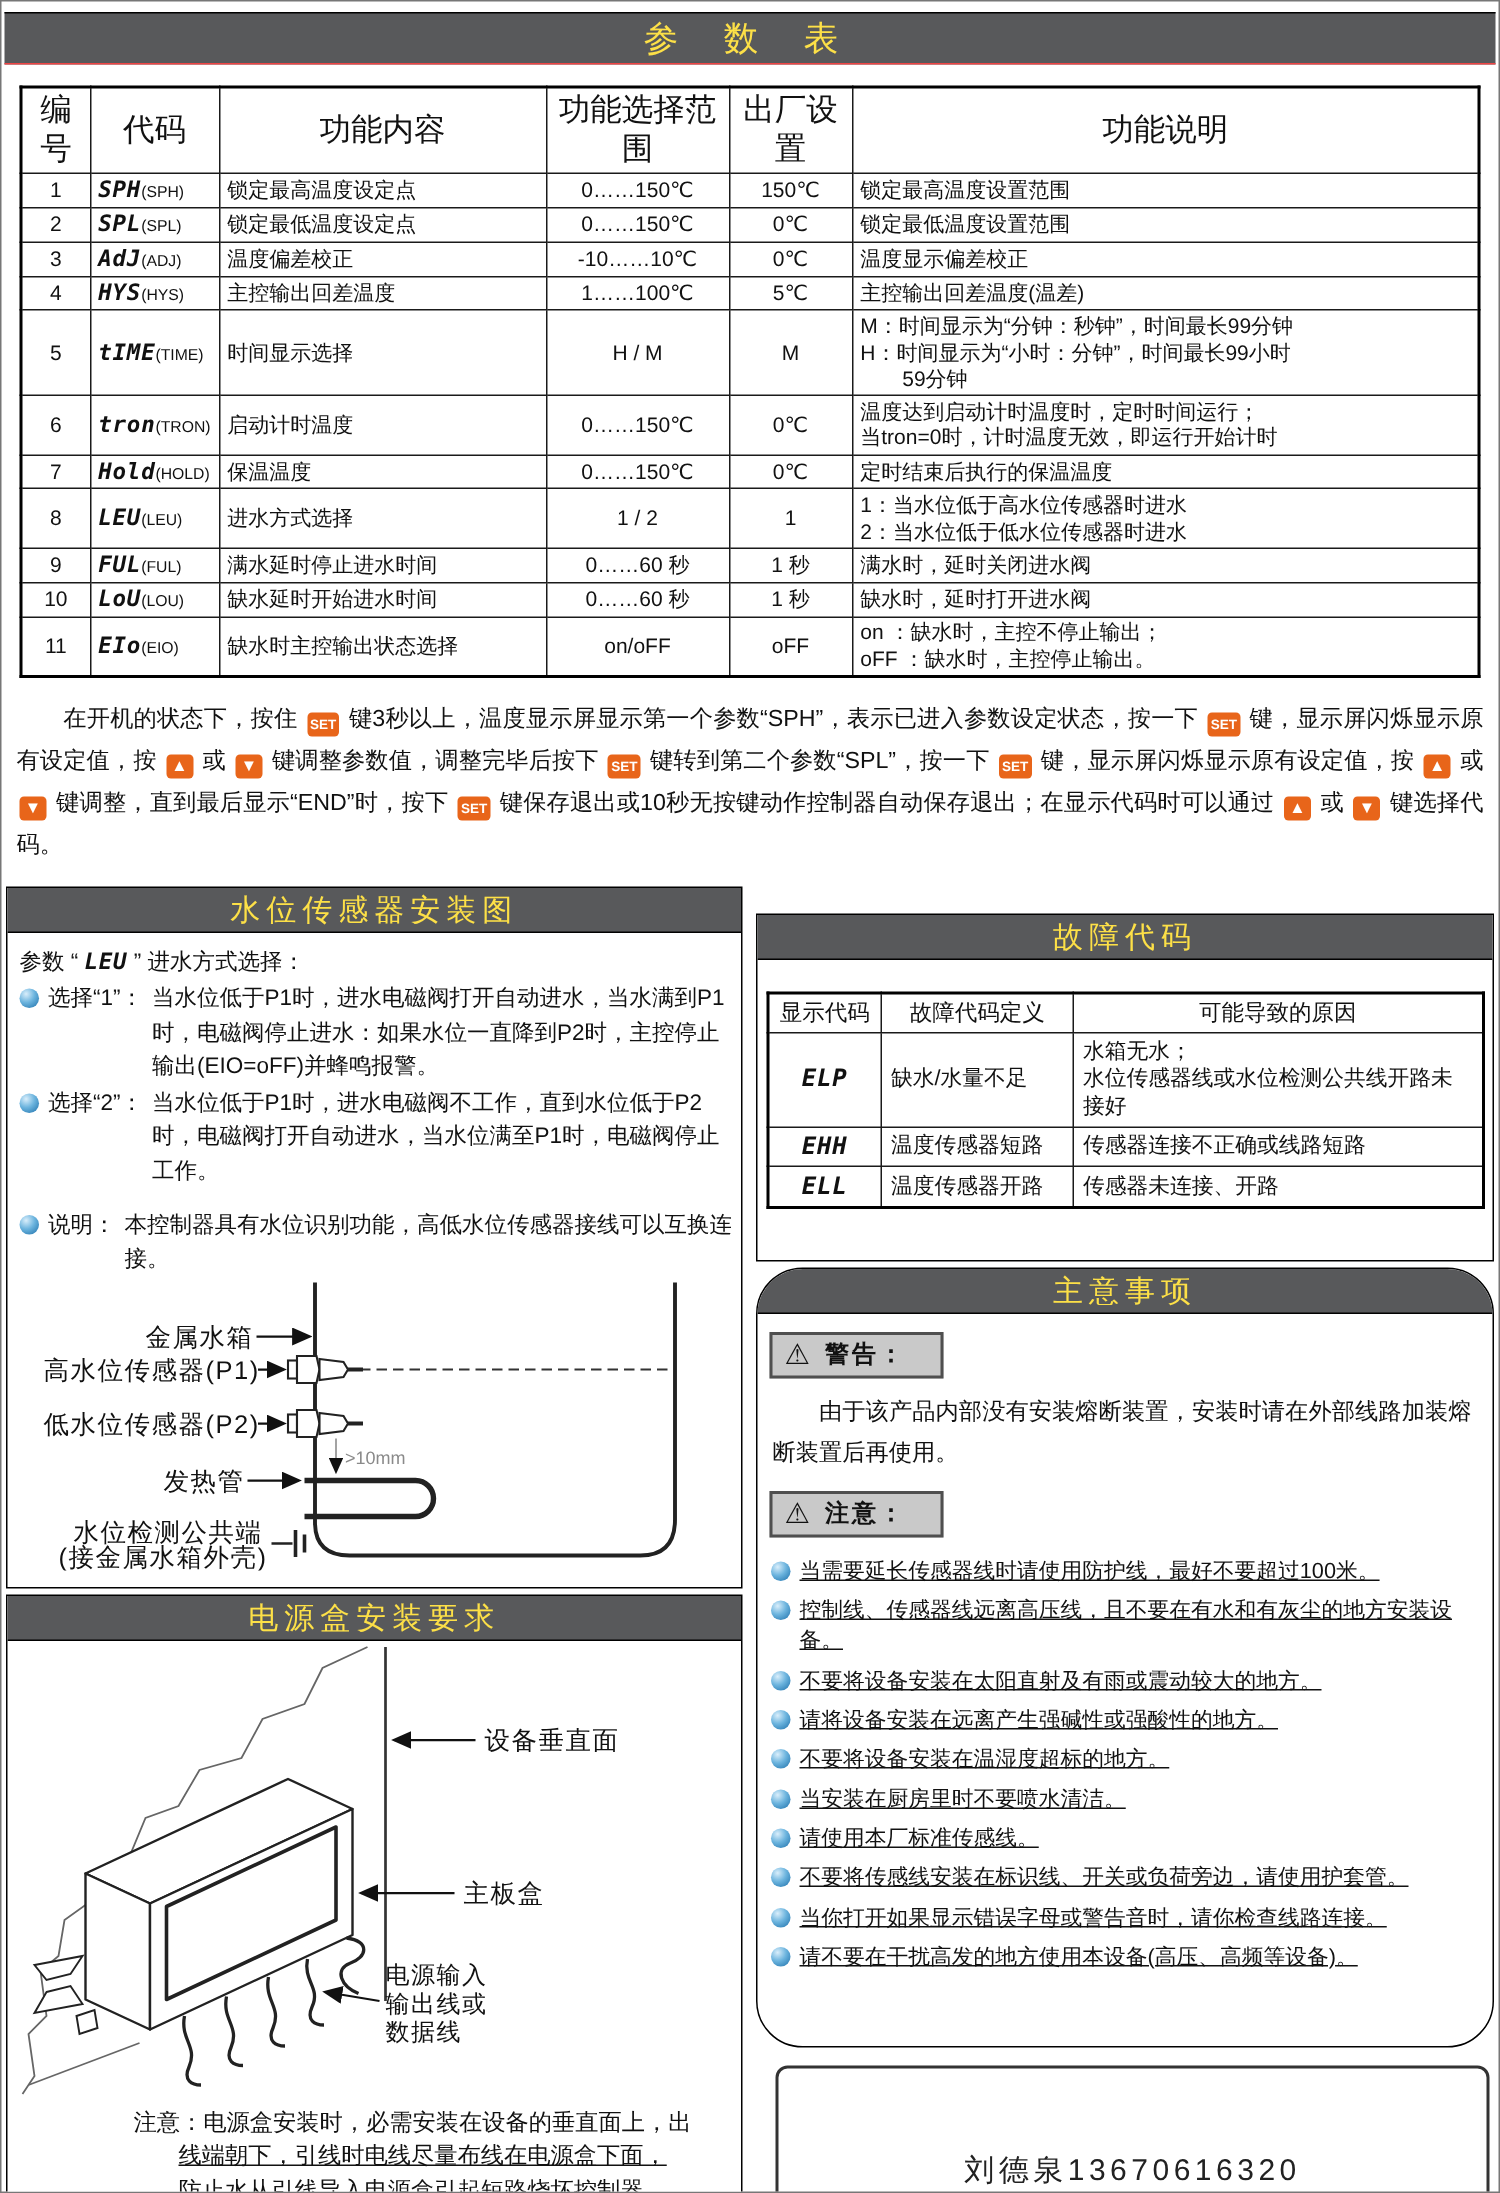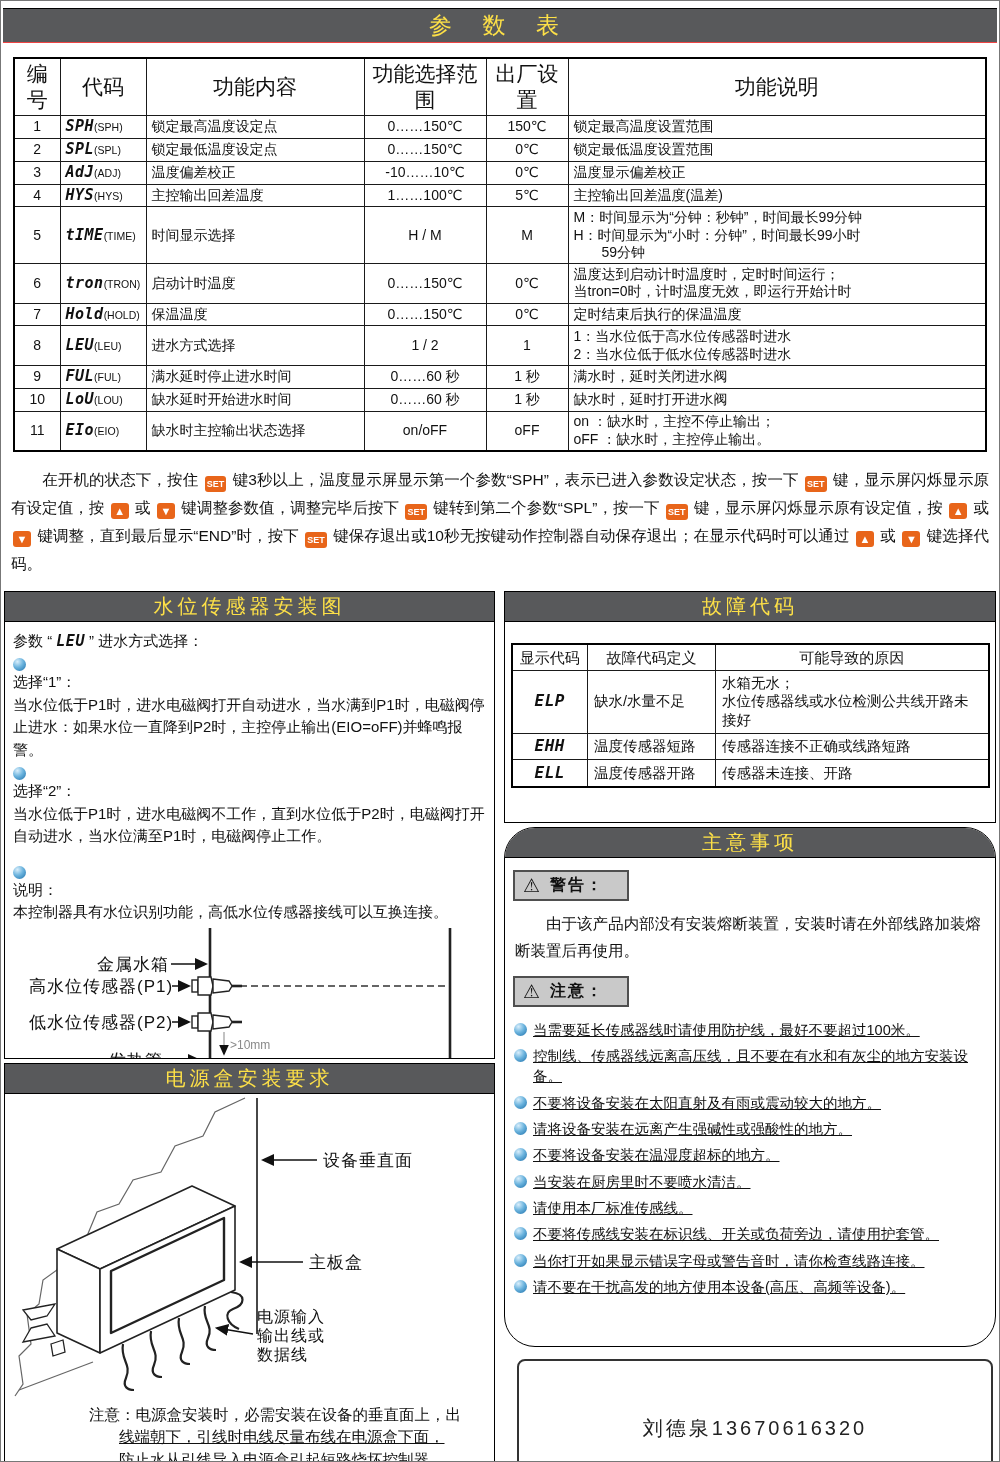--- a/index.html
+++ b/index.html
@@ -34,34 +34,34 @@
   .col-left{width:492px;}
   .col-right{width:493px;}
   .section{width:100%;border:1.5px solid #000;background:#fff;overflow:hidden;}
   .sec-header{height:30px;background:var(--bar);color:#fde047;font-size:20px;letter-spacing:4px;
               display:flex;align-items:center;justify-content:center;border-bottom:1.5px solid #000;}
 
   
   .sensor-section{height:468px;}
   .sensor-text{padding:8px 6px 0 8px;font-size:15px;line-height:1.5;}
   .s-intro{margin-bottom:2px;}
-  .s-bullet{display:flex;margin-top:2px;flex-direction:column;}
+  .s-bullet{display:flex;margin-top:2px;}
   .s-bullet.spaced{margin-top:14px;}
   .dot{flex:none;width:13px;height:13px;border-radius:50%;margin:4px 6px 0 0;
        background:radial-gradient(circle at 34% 28%,#d9eefb 0%,#6cb4de 45%,#1b6ea9 100%);}
   .s-label{flex:none;white-space:nowrap;margin-right:6px;}
   .s-text{flex:1;}
 
   
   .power-section{height:412px;}
   .power-note{margin:2px 0 0 84px;width:396px;font-size:15.5px;line-height:1.45;}
   .power-note .pnote-line:nth-child(n+2){padding-left:30px;text-decoration:underline;}
 
   
-  .fault-section{height:232px;}
+  .fault-section{height:232px;margin-top:18px;}
   table.fault{width:479px;margin:21px auto 0;border-collapse:collapse;border:2px solid #000;table-layout:fixed;}
   table.fault th, table.fault td{border:1.5px solid #1a1a1a;font-size:14.5px;padding:2.5px 6px;vertical-align:middle;line-height:1.3;}
   table.fault th{font-weight:normal;font-size:15px;text-align:center;height:27px;}
   .f-code{text-align:center;}
   .f-code .lcd{font-size:16px;}
 
   
   .notice-section{height:520px;border-radius:31px;}
   .alert-box{display:inline-flex;align-items:center;gap:10px;height:31px;min-width:116px;padding:0 14px 0 8px;
              margin:12px 0 0 8px;background:#c9c9c9;border:2px solid #4f4f4f;}

